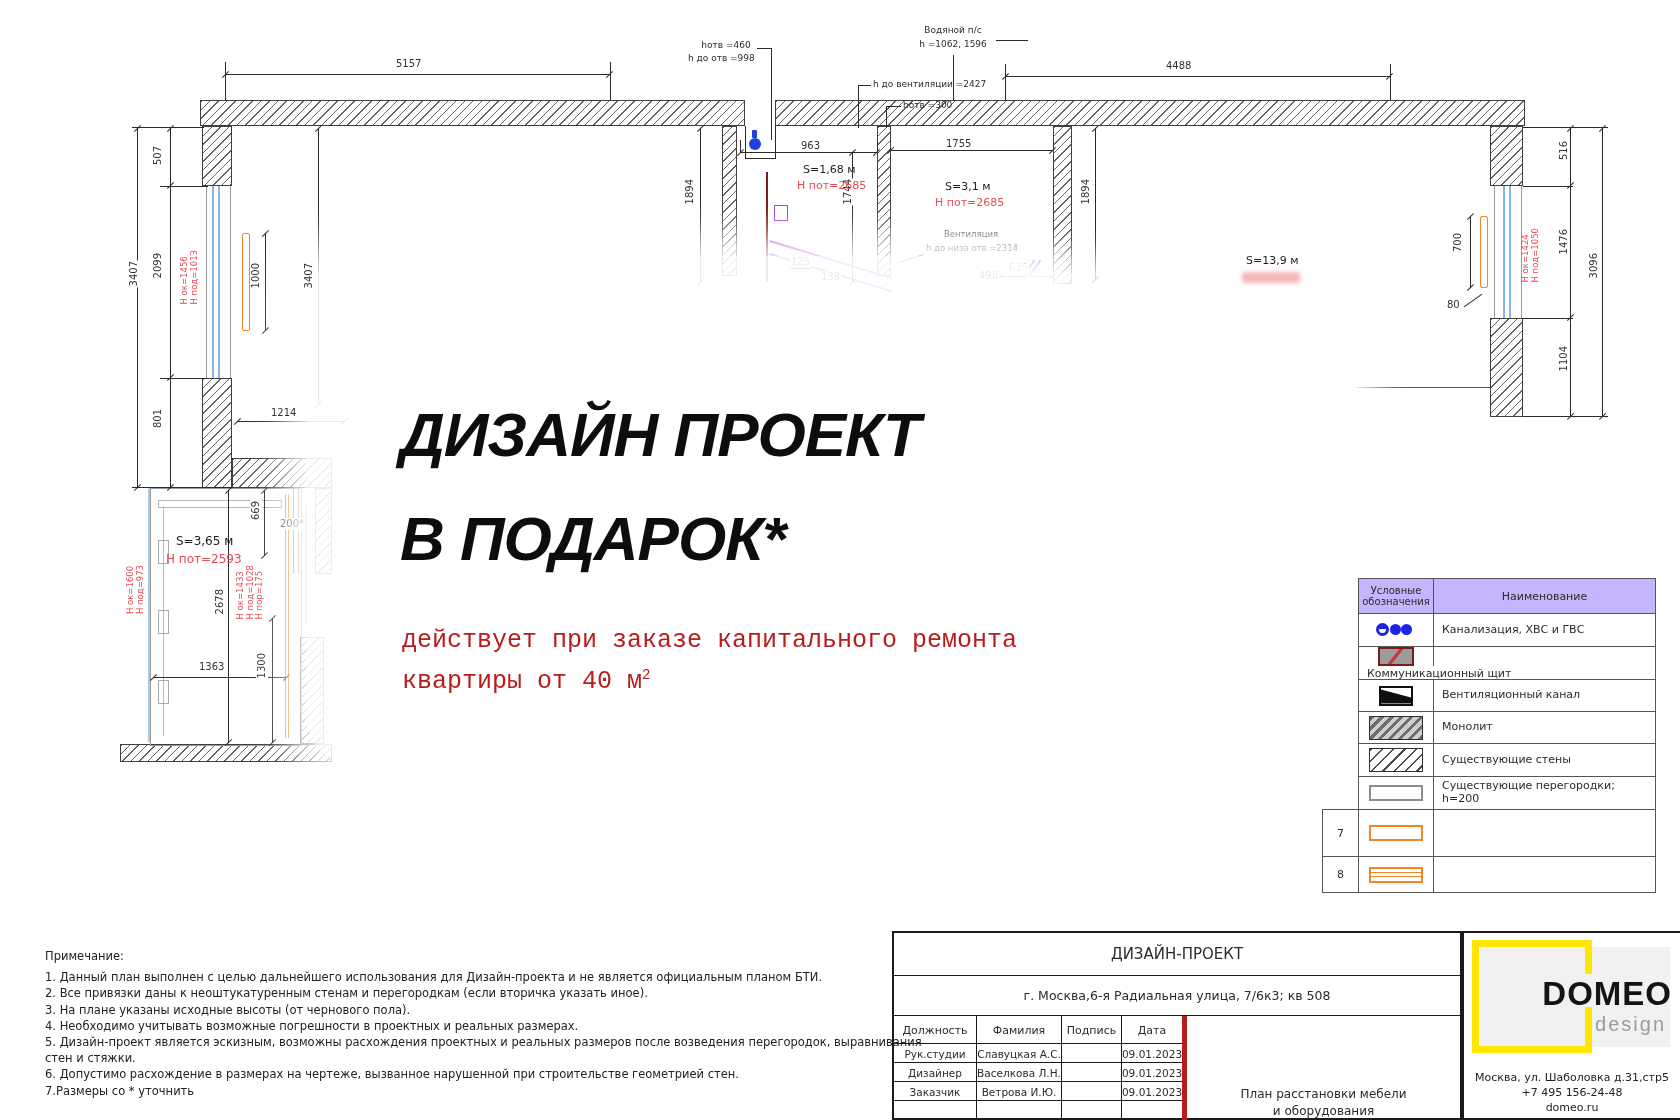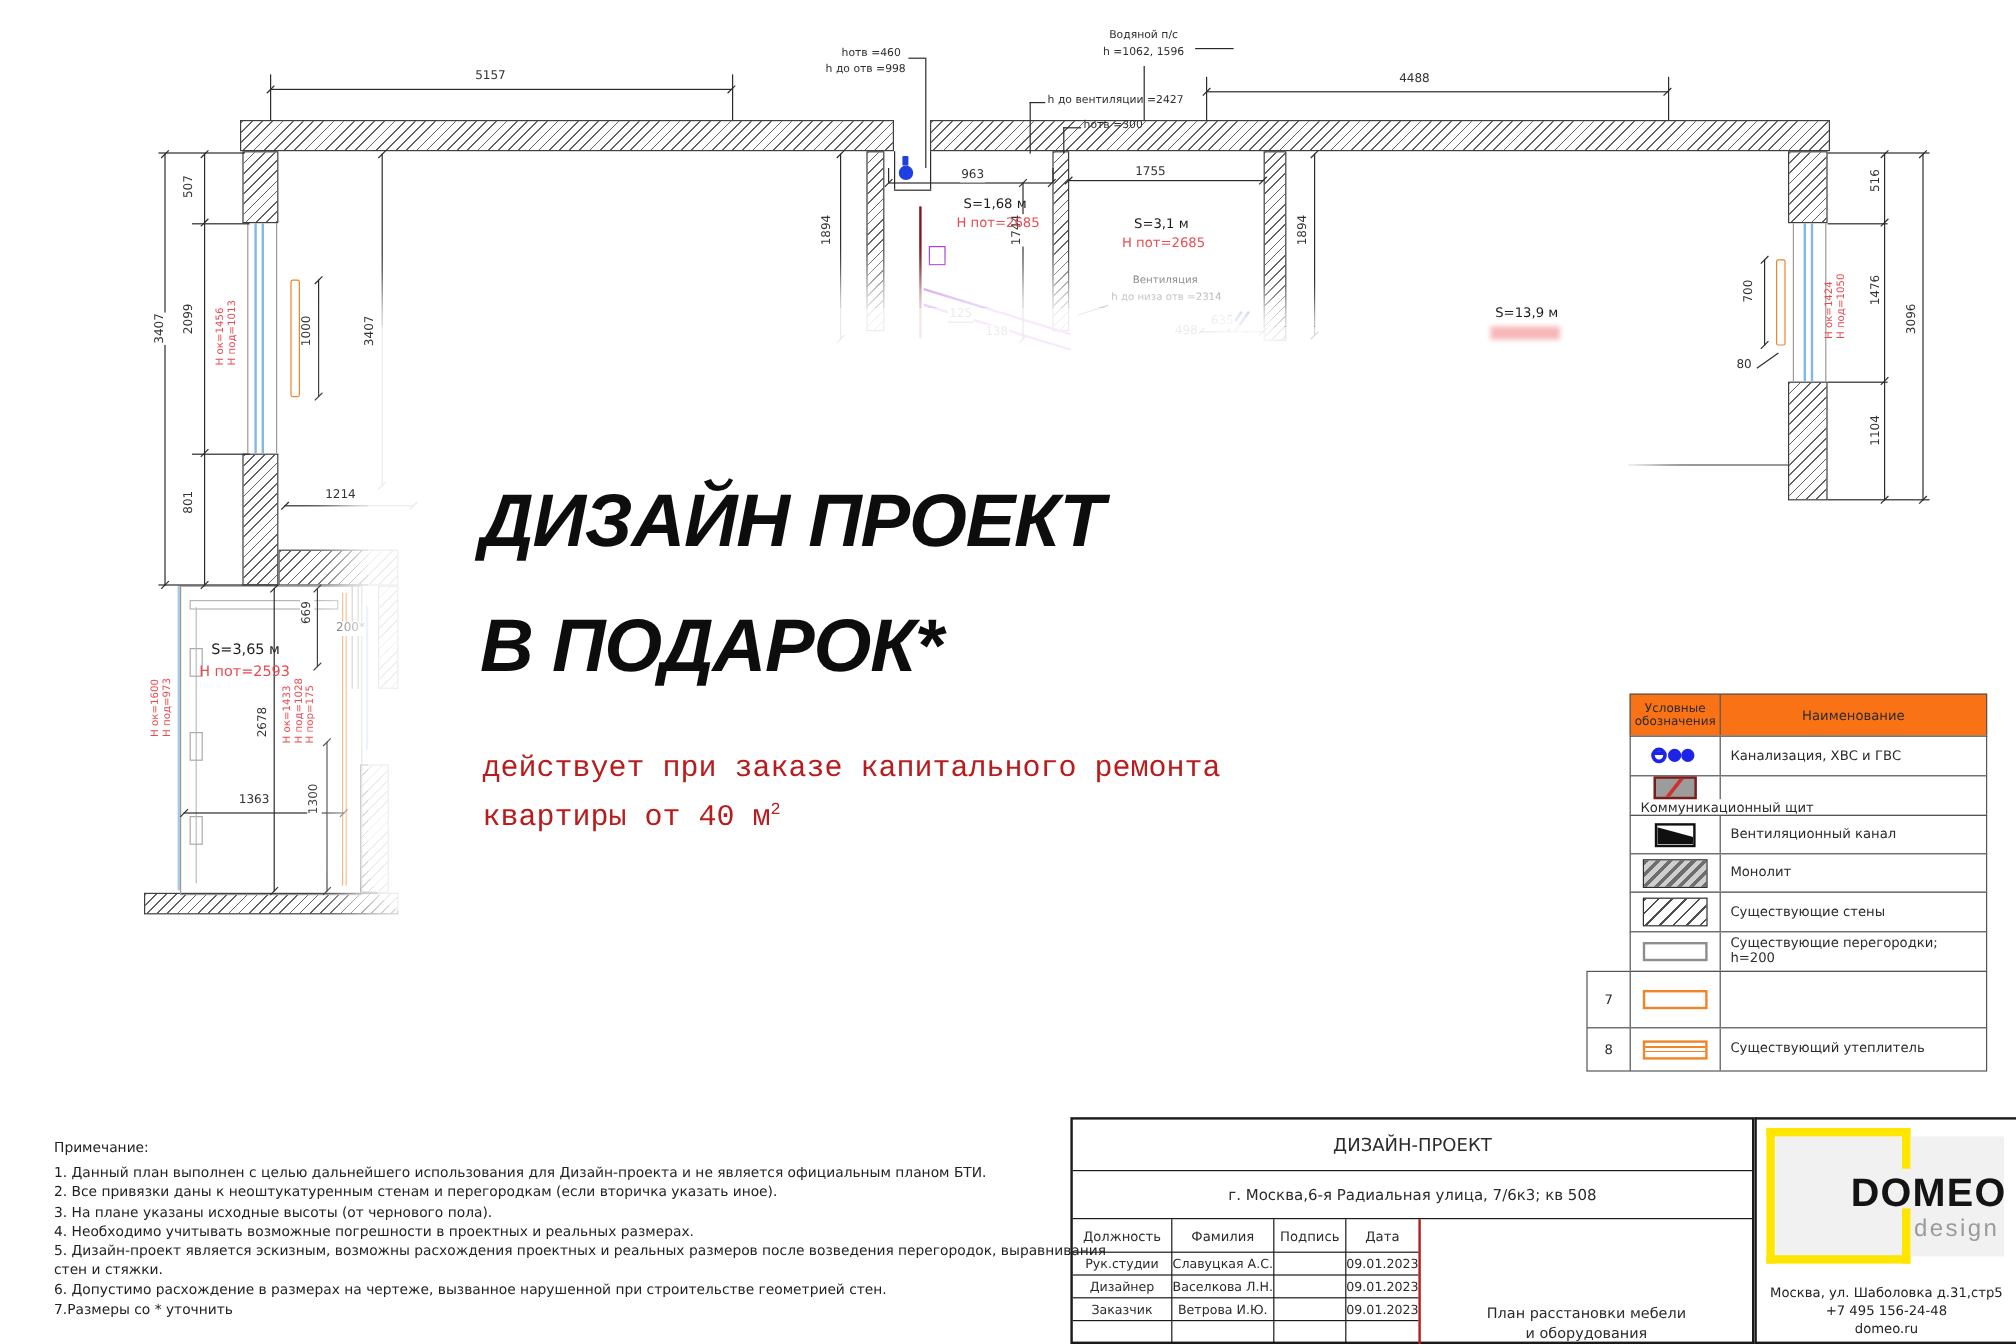--- a/index.html
+++ b/index.html
@@ -36,21 +36,21 @@
            font-size:62px;line-height:62px;letter-spacing:-1px;font-family:"Liberation Sans","DejaVu Sans",sans-serif;white-space:nowrap}
   #overlay .sub{position:absolute;left:96px;font-size:25px;line-height:34px;color:#b91c1c;white-space:nowrap;
            font-family:Liberation Mono, monospace}
   #overlay sup{font-size:14px}
   #fade2{position:absolute;left:1040px;top:272px;width:322px;height:258px;background:rgba(255,255,255,.82);
          box-shadow:0 0 26px 18px rgba(255,255,255,.8);z-index:5}
   #redsmudge{position:absolute;left:1242px;top:272px;width:58px;height:11px;background:rgba(232,74,80,.4);
          filter:blur(2px);z-index:6}
   
   #legend{position:absolute;left:1322px;top:578px;width:334px;z-index:20;font-size:11px}
-  .lhead{margin-left:36px;display:flex;box-sizing:border-box;border:1px solid #555;height:36px;background:#f97316}
+  .lhead{margin-left:36px;display:flex;box-sizing:border-box;border:1px solid #555;height:36px;background:#c4b5fd}
   .lhead .c1{width:74px;border-right:1px solid #555;display:flex;flex-direction:column;align-items:center;justify-content:center;
              font-size:10px;line-height:11px;text-align:center}
   .lhead .c2{flex:1;display:flex;align-items:center;justify-content:center}
   .lrow{margin-left:36px;margin-top:-1px;display:flex;position:relative;box-sizing:border-box;border:1px solid #555;background:#fff}
   .lnum{position:absolute;left:-37px;top:-1px;bottom:-1px;width:37px;box-sizing:border-box;border:1px solid #555;
         display:flex;align-items:center;justify-content:center;background:#fff}
   .lico{width:74px;border-right:1px solid #555;display:flex;align-items:center;justify-content:center}
   .llab{flex:1;padding:2px 8px;display:flex;align-items:center;white-space:pre-line;line-height:1.15}
   .ico{position:relative;display:block}
   .ico-sewer{width:40px;height:16px}
@@ -68,21 +68,21 @@
   .ico-part{width:50px;height:12px;border:2px solid #8d8d8d;background:#fff}
   .ico-rad{width:50px;height:12px;border:2px solid #f08428;background:#fff}
   .ico-ins{width:50px;height:12px;border:2px solid #f08428;
         background:linear-gradient(#fff 0 2.5px,#f08428 2.5px 4px,#fff 4px 6.5px,#f08428 6.5px 8px,#fff 8px)}
   
   #tb{position:absolute;left:892px;top:931px;width:570px;height:189px;box-sizing:border-box;border:2px solid #1a1a1a;
       background:#fff;z-index:20;font-size:11px}
   .tb-header{height:42px;border-bottom:1px solid #1a1a1a;display:flex;align-items:center;justify-content:center;font-size:15px}
   .tb-address{height:39px;border-bottom:1px solid #1a1a1a;display:flex;align-items:center;justify-content:center;font-size:12.5px}
   .tb-grid{display:flex;height:104px}
-  #tb-table{width:288px;border-right:2px solid #b91c1c}
+  #tb-table{width:288px;border-right:5px solid #b91c1c}
   .tb-row{display:flex;border-bottom:1px solid #1a1a1a;box-sizing:border-box}
   .tb-cell{box-sizing:border-box;border-right:1px solid #1a1a1a;display:flex;align-items:center;justify-content:center;
            overflow:hidden;white-space:nowrap;font-size:10.5px}
   .tb-cell:last-child{border-right:none}
   #tb-big{flex:1;display:flex;flex-direction:column;align-items:center;justify-content:flex-end;font-size:12px;line-height:17px;text-align:center}
   
   #logo{position:absolute;left:1462px;top:931px;width:218px;height:189px;box-sizing:border-box;border:2px solid #1a1a1a;
         border-right:none;background:#fff;z-index:20}
   .ybar{position:absolute;background:#ffe600}
   #logo .graybg{position:absolute;left:16px;top:14px;width:190px;height:100px;background:#f1f1f1}
@@ -338,21 +338,20 @@
           <div class="lnum">7</div>
           <div class="lico">
             <span class="ico ico-rad"></span>
           </div>
         </div>
         <div class="lrow" style="height: 37px;">
           <div class="lnum">8</div>
           <div class="lico">
             <span class="ico ico-ins"></span>
           </div>
-          <div class="llab">Существующий утеплитель</div>
         </div>
       </div>
   </div>
 
   <div id="tb">
     <div class="tb-header">ДИЗАЙН-ПРОЕКТ</div>
     <div class="tb-address">г. Москва,6-я Радиальная улица, 7/6к3; кв 508</div>
     <div class="tb-grid">
       <div id="tb-table">
           <div class="tb-row" style="height: 28px;">

